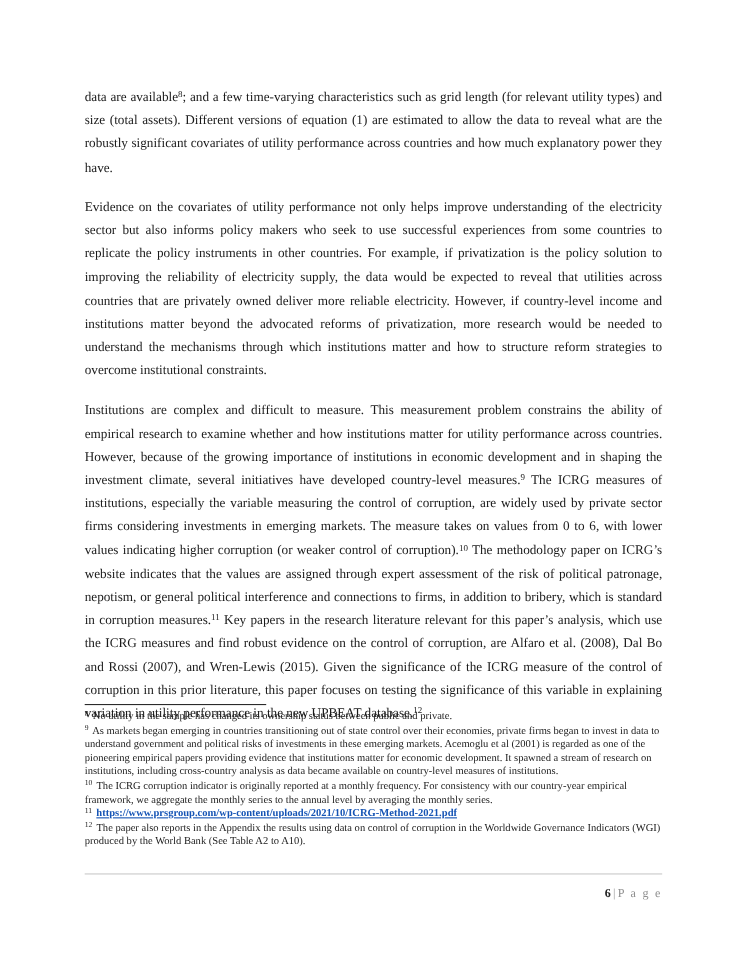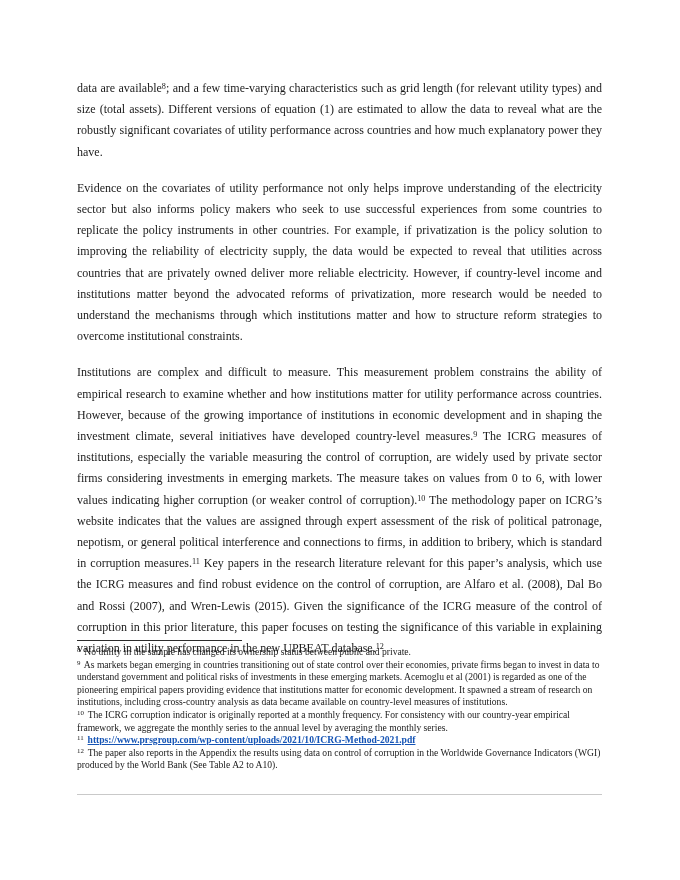--- a/index.html
+++ b/index.html
@@ -123,14 +123,17 @@
         <p class="fn"><sup>8</sup> <span>No utility in the sample has changed its ownership status between public and private.</span></p>
         <p class="fn"><sup>9</sup> <span>As markets began emerging in countries transitioning out of state control over their economies, private firms began to invest in data to understand government and political risks of investments in these emerging markets. Acemoglu et al (2001) is regarded as one of the pioneering empirical papers providing evidence that institutions matter for economic development. It spawned a stream of research on institutions, including cross-country analysis as data became available on country-level measures of institutions.</span></p>
         <p class="fn"><sup>10</sup> <span>The ICRG corruption indicator is originally reported at a monthly frequency. For consistency with our country-year empirical framework, we aggregate the monthly series to the annual level by averaging the monthly series.</span></p>
         <p class="fn"><sup>11</sup> <span class="fn-link">https://www.prsgroup.com/wp-content/uploads/2021/10/ICRG-Method-2021.pdf</span></p>
         <p class="fn"><sup>12</sup> <span>The paper also reports in the Appendix the results using data on control of corruption in the Worldwide Governance Indicators (WGI) produced by the World Bank (See Table A2 to A10).</span></p>
       </div>
   </div>
 
   <div class="footer-rule"></div>
 
+  <div class="footer">
+    <span class="pg-num">6</span><span class="pg-sep">|</span><span class="pg-word">P a g e</span>
+  </div>
 
 </div>
 
 </body></html>

